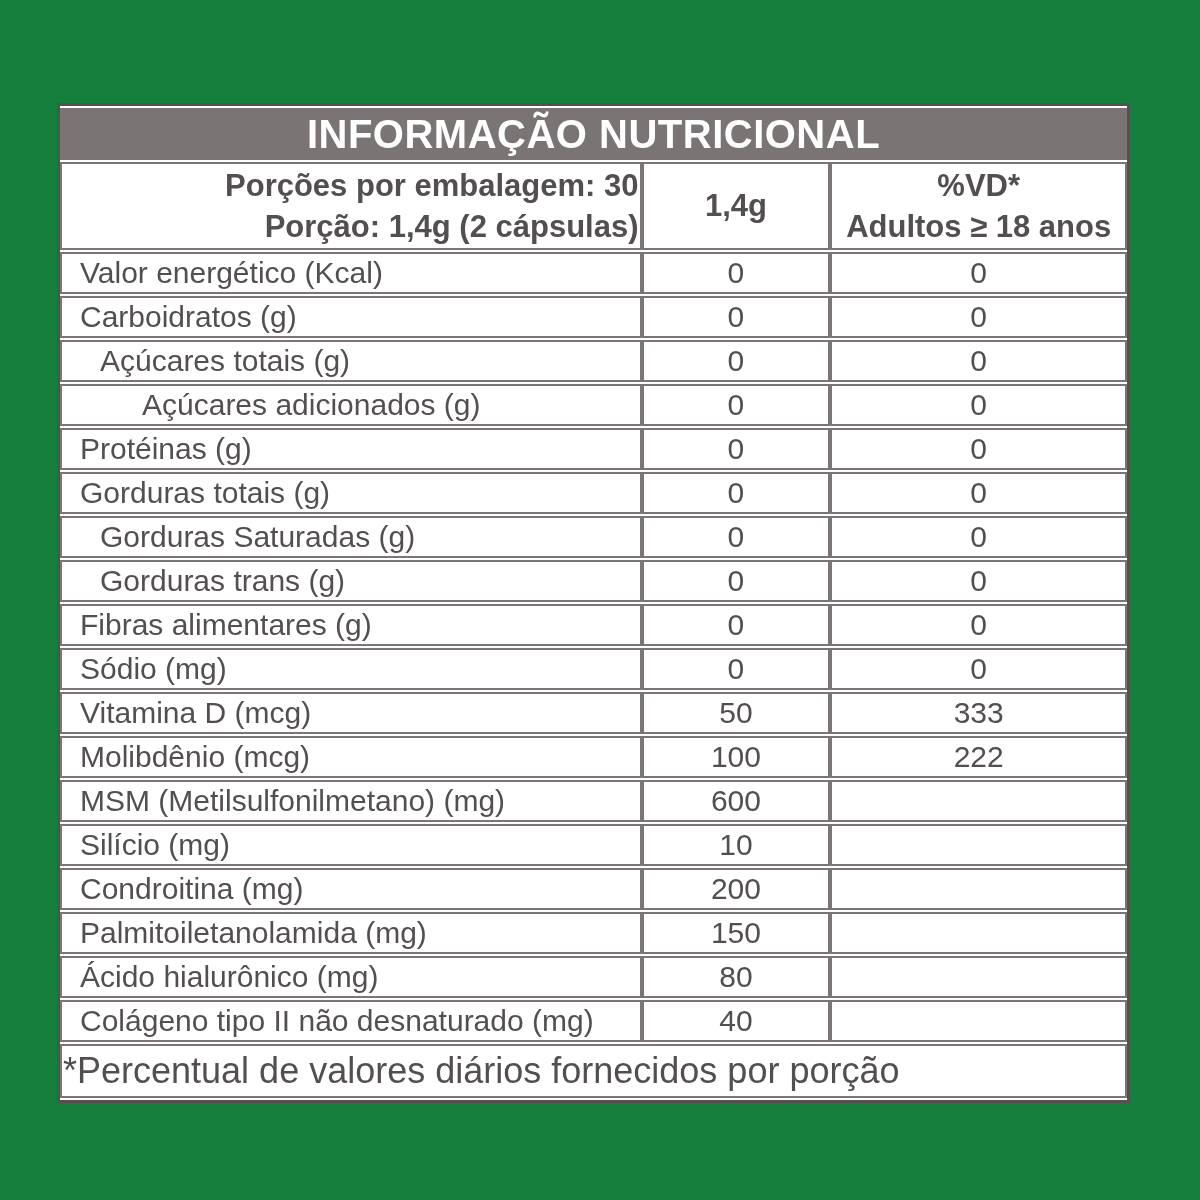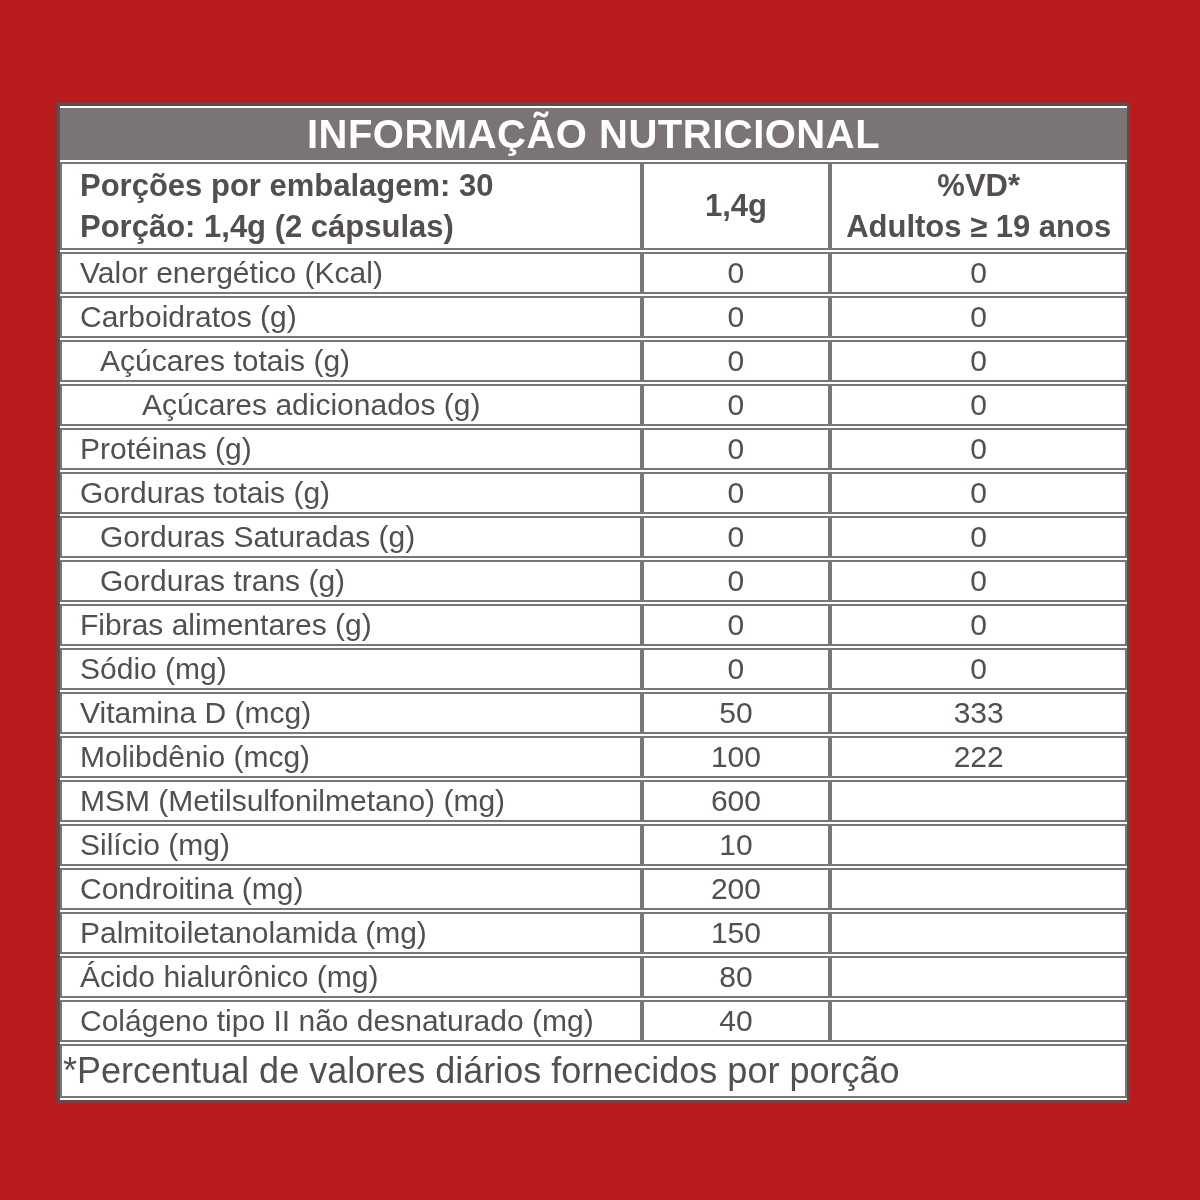--- a/index.html
+++ b/index.html
@@ -4,21 +4,21 @@
 <style>
   html, body {
     margin: 0;
     padding: 0;
     background: #ffffff;
   }
   .sheet {
     position: relative;
     width: 1200px;
     height: 1200px;
-    background: #b91c1c;
+    background: #15803d;
     font-family: "Liberation Sans", sans-serif;
     overflow: hidden;
   }
   .nutrition-wrap {
     position: absolute;
     left: 57px;
     top: 103px;
     width: 1067px;
     border: 3px solid var(--outer-border, #565151);
     background: #ffffff;
@@ -46,21 +46,21 @@
     height: 46px;
     line-height: 46px;
     letter-spacing: 0.5px;
   }
   .hdr-cell {
     font-weight: bold;
     font-size: 31px;
     height: 82px;
   }
   .hdr-line { line-height: 41px; }
-  .left-cell  { text-align: left; padding-left: 18px; white-space: nowrap; }
+  .left-cell  { text-align: right; padding-left: 6px; white-space: nowrap; }
   .center-cell { text-align: center; }
   tbody td {
     height: 36px;
     font-size: 30px;
   }
   td.lbl { text-align: left; padding-left: 18px; white-space: nowrap; }
   td.lbl.indent-1 { padding-left: 38px; }
   td.lbl.indent-2 { padding-left: 80px; }
   td.val { text-align: center; }
   td.footnote-cell {
@@ -85,21 +85,21 @@
           <td colspan="3" class="title-cell">INFORMAÇÃO NUTRICIONAL</td>
         </tr>
         <tr>
           <td class="hdr-cell left-cell">
             <div class="hdr-line">Porções por embalagem: 30</div>
             <div class="hdr-line">Porção: 1,4g (2 cápsulas)</div>
           </td>
           <td class="hdr-cell center-cell">1,4g</td>
           <td class="hdr-cell center-cell">
             <div class="hdr-line">%VD*</div>
-            <div class="hdr-line">Adultos ≥ 19 anos</div>
+            <div class="hdr-line">Adultos ≥ 18 anos</div>
           </td>
         </tr>
       </thead>
       <tbody id="nutrient-rows">
           <tr>
             <td class="lbl">Valor energético (Kcal)</td>
             <td class="val">0</td>
             <td class="val">0</td>
           </tr>
           <tr>

